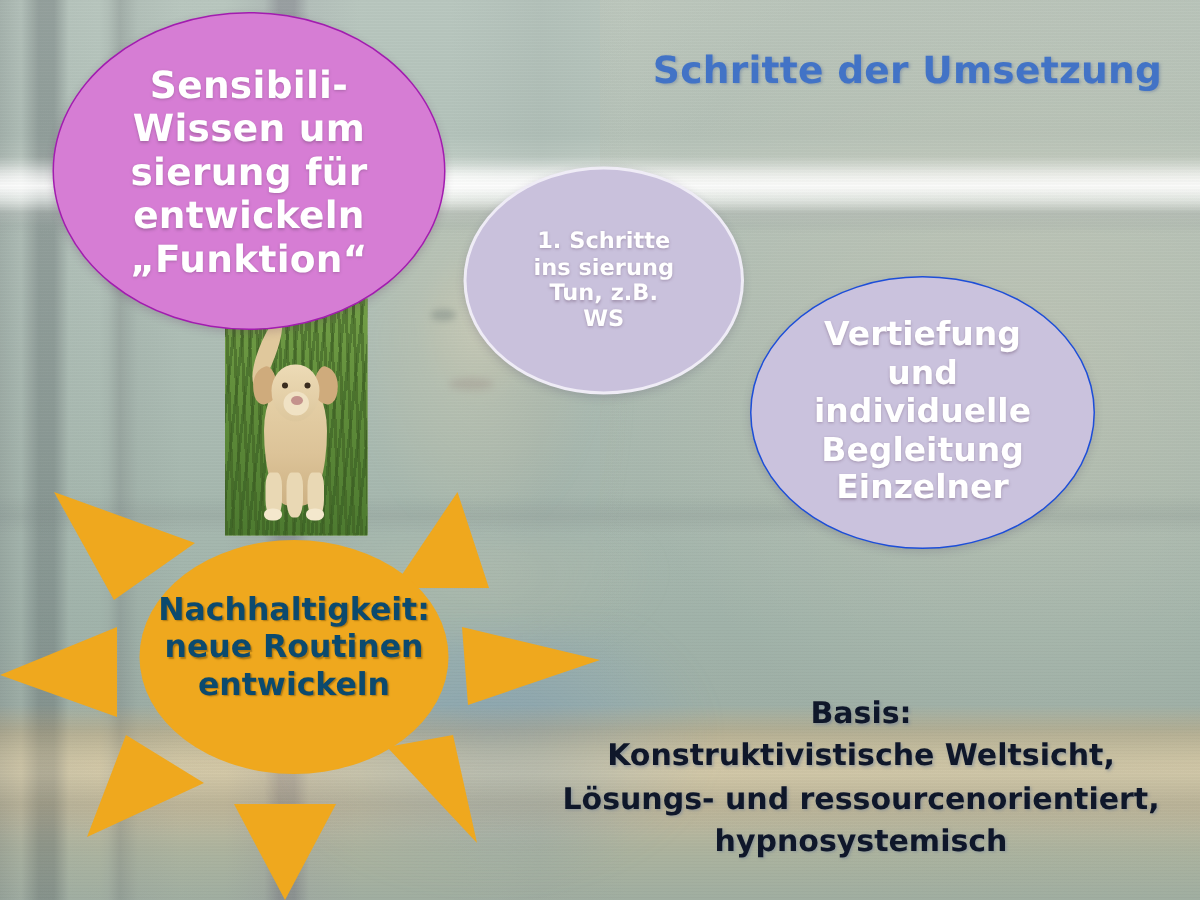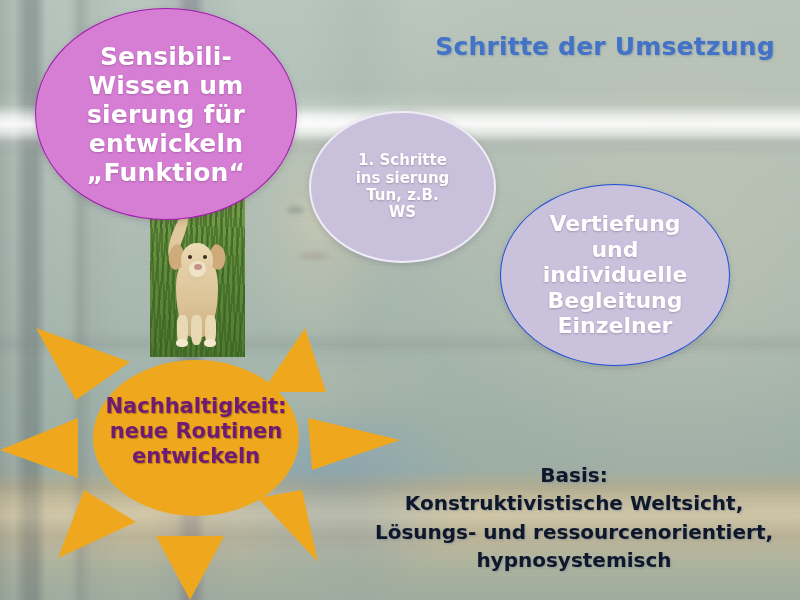--- a/index.html
+++ b/index.html
@@ -205,21 +205,21 @@
 
   
   .sun { position: absolute; left: 0px; top: 300px; width: 400px; height: 300px; }
   .sun svg { position: absolute; inset: 0; }
   .sun-label {
     position: absolute;
     left: 78px; top: 394px; width: 236px;
     text-align: center;
     font-size: 21px;
     font-weight: bold;
-    color: #701a75;
+    color: #0c4a6e;
     line-height: 1.2;
     text-shadow: 1px 1px 1px rgba(120,80,10,0.55);
     z-index: 3;
   }
 
   
   .slide-title {
     position: absolute;
     left: 420px; top: 32px; width: 370px;
     text-align: center;

